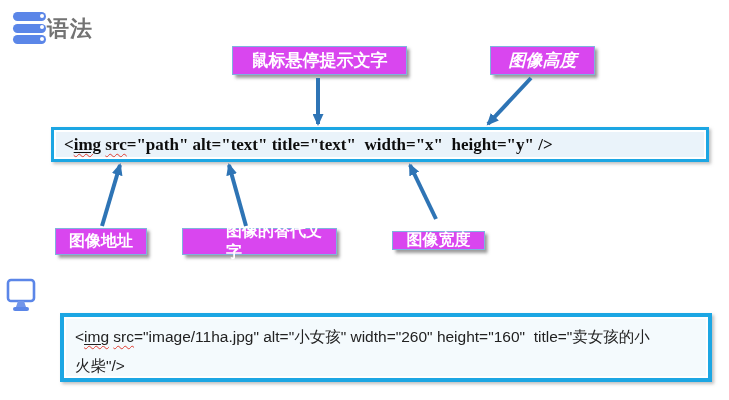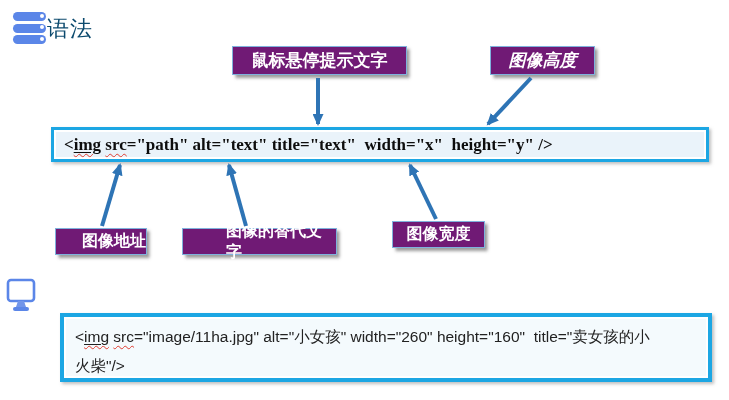--- a/index.html
+++ b/index.html
@@ -2,31 +2,31 @@
 <html><head>
 <meta charset="utf-8">
 <style>
   html,body{margin:0;padding:0;background:#ffffff;}
   .canvas{
     position:relative;width:729px;height:400px;background:#ffffff;overflow:hidden;
     font-family:"Liberation Sans","DejaVu Sans",sans-serif;color:#1f1f1f;
   }
   
   .section-head{position:absolute;display:flex;align-items:center;}
-  .section-head .title{font-size:22px;font-weight:400;color:#0c4a6e;letter-spacing:1px;}
+  .section-head .title{font-size:22px;font-weight:700;color:#737373;letter-spacing:1px;}
   
   .list-icon{position:absolute;left:13px;top:12px;width:34px;height:33px;}
   .list-icon .bar{position:relative;width:33px;height:9px;border-radius:4.5px;background:#5b86e8;margin-bottom:2.5px;}
   .list-icon .dot{position:absolute;right:2px;top:1.5px;width:4px;height:4px;border-radius:50%;background:#ffffff;}
   
   .monitor-icon{position:absolute;left:6px;top:278px;width:30px;height:34px;}
   
   .bubble{
     position:absolute;display:flex;align-items:center;justify-content:center;
-    background:#701a75;color:#ffffff;font-weight:700;
+    background:#d946ef;color:#ffffff;font-weight:700;
     border:1px solid #7fb2dd;box-shadow:2.5px 3px 3px rgba(70,70,70,.55);
     box-sizing:border-box;
   }
   .bubble-top{font-size:17px;}
   .bubble-bottom{font-size:16px;}
   
   .codebox{
     position:absolute;box-sizing:border-box;background:#eaf3fa;
     border:3px solid #1ca6e3;box-shadow:2px 2px 3px rgba(130,130,130,.5), inset 0 0 0 2px #ffffff;
   }
@@ -70,27 +70,27 @@
     <span>鼠标悬停提示文字</span>
   </div>
   <div class="bubble bubble-top" style="left:490px;top:46px;width:105px;height:29px;font-style:italic;">
     <span>图像高度</span>
   </div>
 
   <div class="codebox codebox-syntax">
     <span class="codeline"><span>&lt;</span><span class="u-solid"><span class="u-wavy">img</span></span><span> </span><span class="u-wavy">src</span><span>="path" alt="text" title="text"  width="x"  height="y" /&gt;</span></span>
   </div>
 
-  <div class="bubble bubble-bottom" style="left:55px;top:228px;width:92px;height:27px;justify-content:flex-end;">
+  <div class="bubble bubble-bottom" style="left:55px;top:228px;width:92px;height:27px;">
     <span>图像地址</span>
   </div>
   <div class="bubble bubble-bottom" style="left:182px;top:228px;width:155px;height:27px;padding-left:43px;">
     <span>图像的替代文字</span>
   </div>
-  <div class="bubble bubble-bottom" style="left:392px;top:221px;width:93px;height:27px;">
+  <div class="bubble bubble-bottom" style="left:392px;top:231px;width:93px;height:19px;">
     <span>图像宽度</span>
   </div>
 
   <svg class="arrows" viewBox="0 0 729 400">
     <defs>
       <marker id="ah" markerUnits="userSpaceOnUse" markerWidth="13" markerHeight="11" refX="10" refY="5.5" orient="auto">
         <path d="M0,0 L12,5.5 L0,11 z" fill="#2e74b5"></path>
       </marker>
     </defs>
     <line x1="318" y1="78" x2="318" y2="124" stroke="#2e74b5" stroke-width="4" marker-end="url(#ah)"></line>

